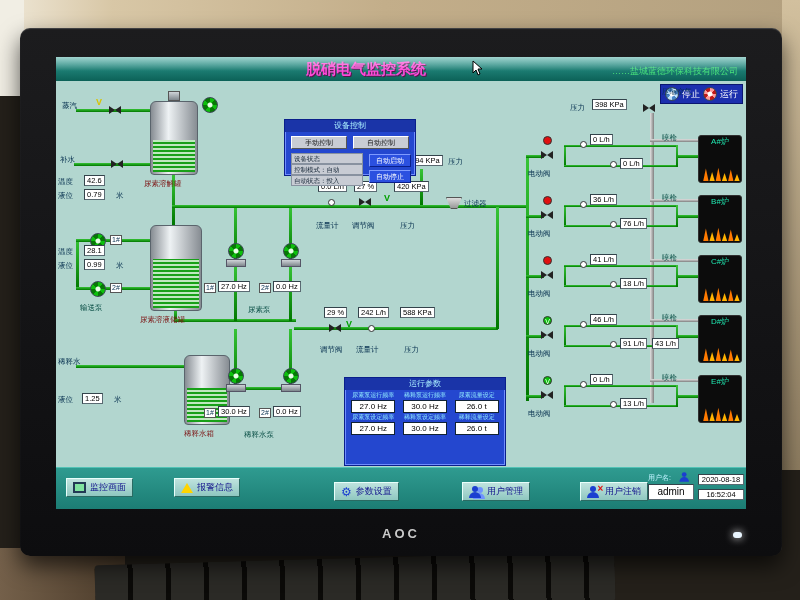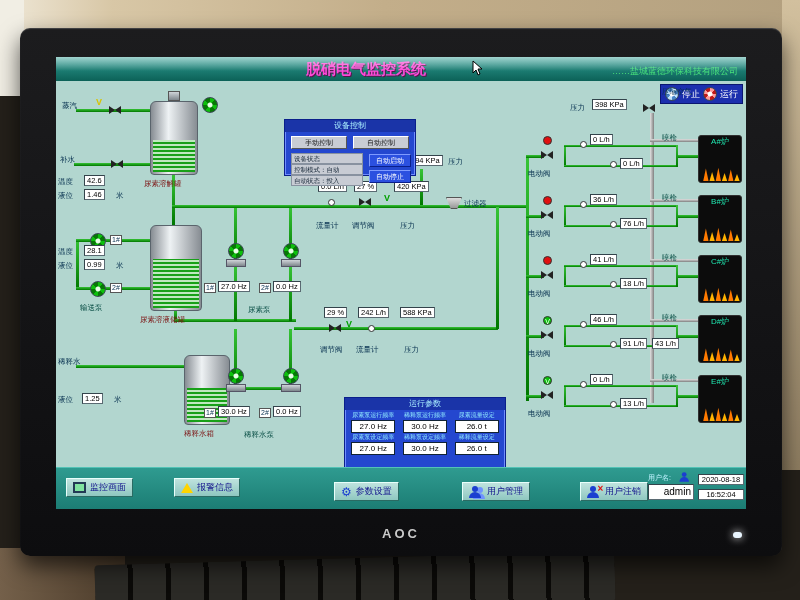--- a/index.html
+++ b/index.html
@@ -171,21 +171,21 @@
 
       <div class="motor" style="left:112px;top:34px"></div>
       <span class="fan green" style="position:absolute;left:146px;top:40px;width:16px;height:16px;z-index:6"></span>
       <div class="tank" style="left:94px;top:44px;width:48px;height:74px">
         <div class="tlevel" style="height:45%"></div>
       </div>
       <span class="lbl maroon" style="left:88px;top:122px">尿素溶解罐</span>
       <span class="lbl" style="left:2px;top:120px">温度</span>
       <span class="vbox" style="left:28px;top:118px">42.6</span>
       <span class="lbl" style="left:2px;top:134px">液位</span>
-      <span class="vbox" style="left:28px;top:132px">1.46</span>
+      <span class="vbox" style="left:28px;top:132px">0.79</span>
       <span class="lbl" style="left:60px;top:134px">米</span>
 
       <div class="tank" style="left:94px;top:168px;width:52px;height:86px">
         <div class="tlevel" style="height:58%"></div>
       </div>
       <span class="lbl maroon" style="left:84px;top:258px">尿素溶液储罐</span>
       <span class="lbl" style="left:2px;top:190px">温度</span>
       <span class="vbox" style="left:28px;top:188px">28.1</span>
       <span class="lbl" style="left:2px;top:204px">液位</span>
       <span class="vbox" style="left:28px;top:202px">0.99</span>
@@ -258,21 +258,21 @@
         <div class="ptitle">设备控制</div>
         <div class="cbtn" style="left:6px;top:16px;width:56px">手动控制</div>
         <div class="cbtn" style="left:68px;top:16px;width:56px">自动控制</div>
         <div class="srow" style="left:6px;top:33px;width:72px">设备状态</div>
         <div class="srow" style="left:6px;top:44px;width:72px">控制模式：自动</div>
         <div class="srow" style="left:6px;top:55px;width:72px">自动状态：投入</div>
         <div class="cbtn blue" style="left:84px;top:34px;width:42px">自动启动</div>
         <div class="cbtn blue" style="left:84px;top:50px;width:42px">自动停止</div>
       </div>
 
-      <div class="panel" style="left:288px;top:340px;width:162px;height:72px">
+      <div class="panel" style="left:288px;top:320px;width:162px;height:89px">
         <div class="ptitle">运行参数</div>
         <div class="rp-grid">
           <div class="rp-cell">
             <div class="rp-label">尿素泵运行频率</div>
             <div class="rp-val">27.0 Hz</div>
           </div>
           <div class="rp-cell">
             <div class="rp-label">稀释泵运行频率</div>
             <div class="rp-val">30.0 Hz</div>
           </div>
@@ -476,21 +476,21 @@
           <span>用户管理</span>
         </div>
         <div class="tbtn" style="left:524px;top:14px">
           <span class="icon-person" style="position:relative">
               <i class="icon-x">×</i>
             </span>
           <span>用户注销</span>
         </div>
         <span class="userlbl" style="left:592px;top:5px">用户名:</span>
         <span class="icon-person small" style="position:absolute;left:622px;top:3px"></span>
-        <span class="vbox" style="left:592px;top:16px;width:46px;font-size:10px;line-height:14px;text-align:right">admin</span>
+        <span class="vbox" style="left:592px;top:16px;width:46px;font-size:10px;line-height:14px;text-align:center">admin</span>
         <span class="vbox" style="left:642px;top:6px;width:46px;text-align:center">2020-08-18</span>
         <span class="vbox" style="left:642px;top:21px;width:46px;text-align:center">16:52:04</span>
       </div>
 
       <div class="glare"></div>
     </div>
   </div>
 </div>
 
 </body></html>

